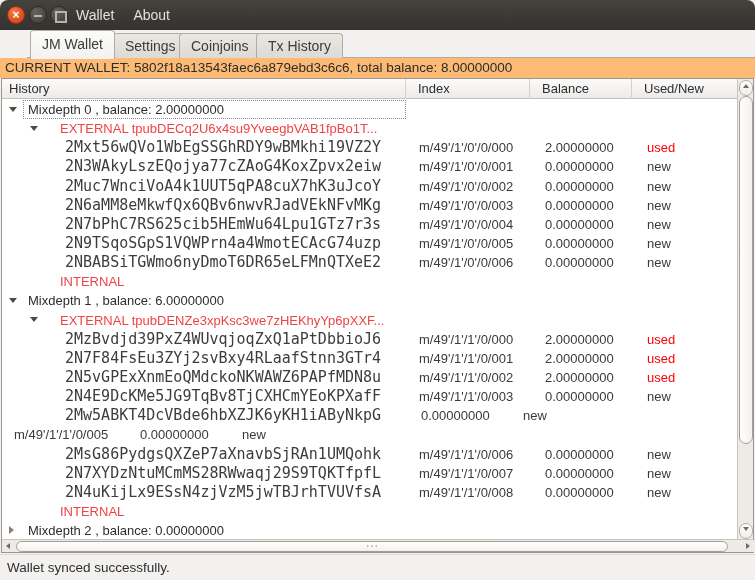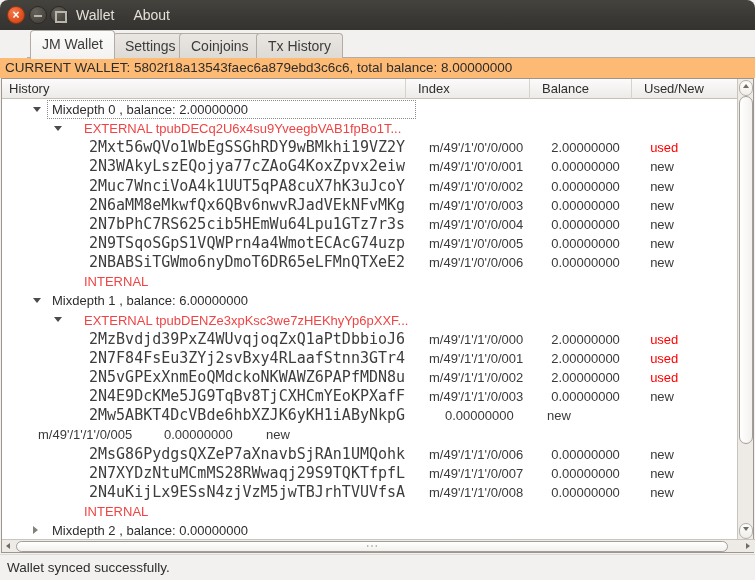--- a/index.html
+++ b/index.html
@@ -75,21 +75,21 @@
   .hcell {
     height:20px; line-height:19px; font-size:13px; color:#2e2e2e;
     border-right:1px solid #d6d2cc; padding-left:12px;
   }
   .hcell.c-addr { width:404px; padding-left:7px; }
   .hcell.c-index { width:124px; }
   .hcell.c-bal { width:102px; }
   .hcell.c-status { width:106px; border-right:none; }
 
   .trows { position:absolute; top:21px; left:0; width:736px; }
-  .trow { position:relative; display:flex; height:19.15px; line-height:19.15px;padding-left:24px; }
+  .trow { position:relative; display:flex; height:19.15px; line-height:19.15px; }
   .tcell { overflow:hidden; white-space:nowrap; }
   .tc-addr { width:405px; position:relative; }
   .tc-index { width:124px; padding-left:12px; color:#3a3a3a; }
   .tc-bal { width:102px; padding-left:14px; color:#3a3a3a; }
   .tc-status { width:105px; padding-left:14px; color:#3a3a3a; }
 
   .lbl-d0 { padding-left:26px; color:#2d2d2d; }
   .lbl-d1 { padding-left:45px; color:#ef4444;margin-left:13px; }
   .lbl-d2 { padding-left:63px; font-family:"DejaVu Sans Mono",monospace; font-size:15px; color:#3d3d3d; }
 

